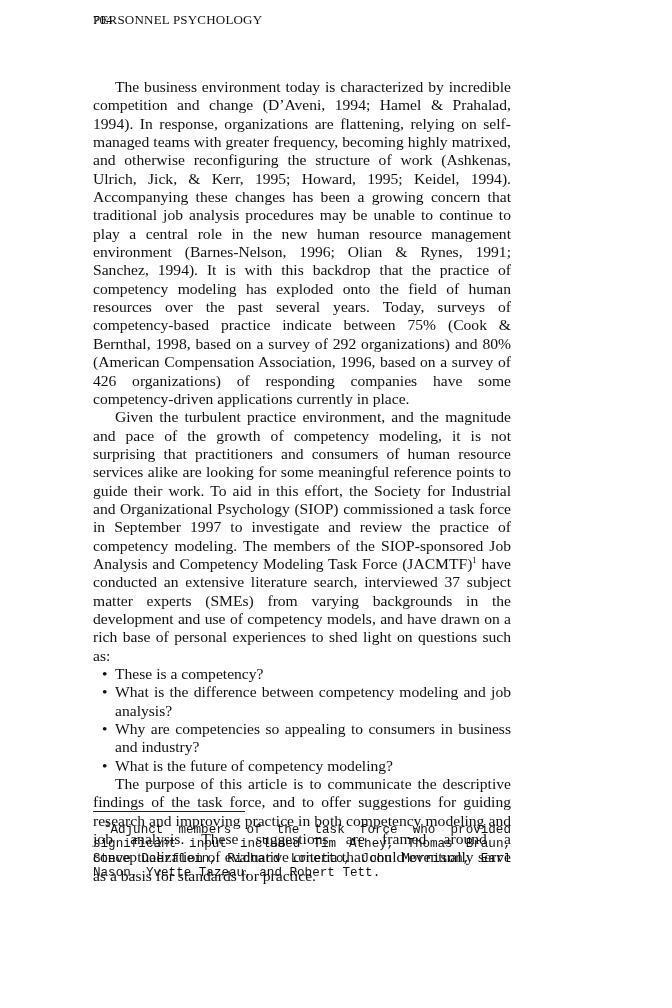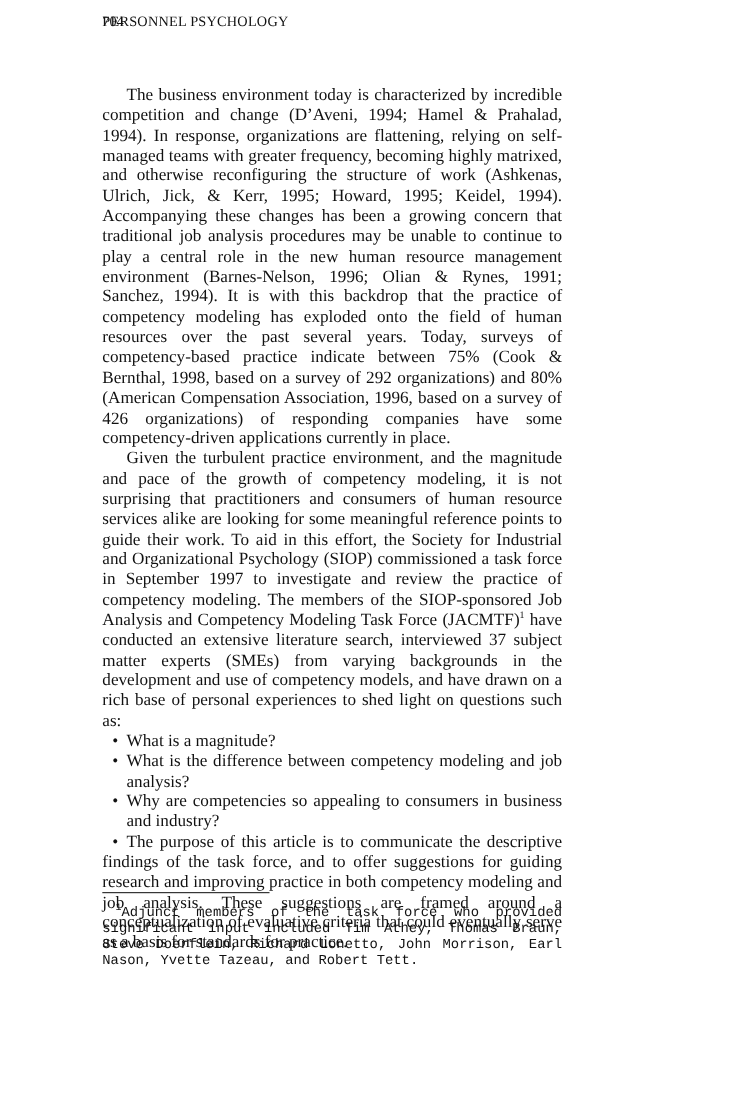--- a/index.html
+++ b/index.html
@@ -26,24 +26,24 @@
 
 <div class="header">
   <span class="page-number">704</span>
   <span class="running-head">PERSONNEL PSYCHOLOGY</span>
 </div>
 
 <div class="body">
   <p class="para">The business environment today is characterized by incredible competition and change (D’Aveni, 1994; Hamel &amp; Prahalad, 1994). In response, organizations are flattening, relying on self-managed teams with greater frequency, becoming highly matrixed, and otherwise reconfiguring the structure of work (Ashkenas, Ulrich, Jick, &amp; Kerr, 1995; Howard, 1995; Keidel, 1994). Accompanying these changes has been a growing concern that traditional job analysis procedures may be unable to continue to play a central role in the new human resource management environment (Barnes-Nelson, 1996; Olian &amp; Rynes, 1991; Sanchez, 1994). It is with this backdrop that the practice of competency modeling has exploded onto the field of human resources over the past several years. Today, surveys of competency-based practice indicate between 75% (Cook &amp; Bernthal, 1998, based on a survey of 292 organizations) and 80% (American Compensation Association, 1996, based on a survey of 426 organizations) of responding companies have some competency-driven applications currently in place.</p>
   <p class="para"><span>Given the turbulent practice environment, and the magnitude and pace of the growth of competency modeling, it is not surprising that practitioners and consumers of human resource services alike are looking for some meaningful reference points to guide their work. To aid in this effort, the Society for Industrial and Organizational Psychology (SIOP) commissioned a task force in September 1997 to investigate and review the practice of competency modeling. The members of the SIOP-sponsored Job Analysis and Competency Modeling Task Force (JACMTF)</span><sup>1</sup><span> have conducted an extensive literature search, interviewed 37 subject matter experts (SMEs) from varying backgrounds in the development and use of competency models, and have drawn on a rich base of personal experiences to shed light on questions such as:</span></p>
   <ul class="bullets">
-    <li class="bullet"><span class="dot">•</span><span>What is a magnitude?</span></li>
+    <li class="bullet"><span class="dot">•</span><span>These is a competency?</span></li>
     <li class="bullet"><span class="dot">•</span><span>What is the difference between competency modeling and job analysis?</span></li>
     <li class="bullet"><span class="dot">•</span><span>Why are competencies so appealing to consumers in business and industry?</span></li>
-    <li class="bullet"><span class="dot">•</span></li>
+    <li class="bullet"><span class="dot">•</span><span>What is the future of competency modeling?</span></li>
   </ul>
   <p class="para">The purpose of this article is to communicate the descriptive findings of the task force, and to offer suggestions for guiding research and improving practice in both competency modeling and job analysis. These suggestions are framed around a conceptualization of evaluative criteria that could eventually serve as a basis for standards for practice.</p>
 </div>
 
 <div class="rule"></div>
 
 <div class="footnote">
   <p><sup>1</sup><span>Adjunct members of the task force who provided significant input included Tim Athey, Thomas Braun, Steve Doerflein, Richard Lonetto, John Morrison, Earl Nason, Yvette Tazeau, and Robert Tett.</span></p>
 </div>
 

